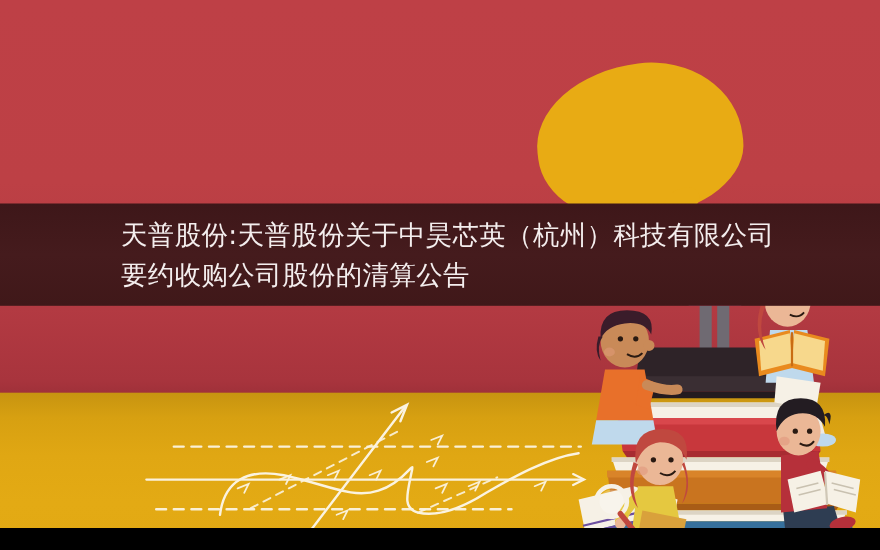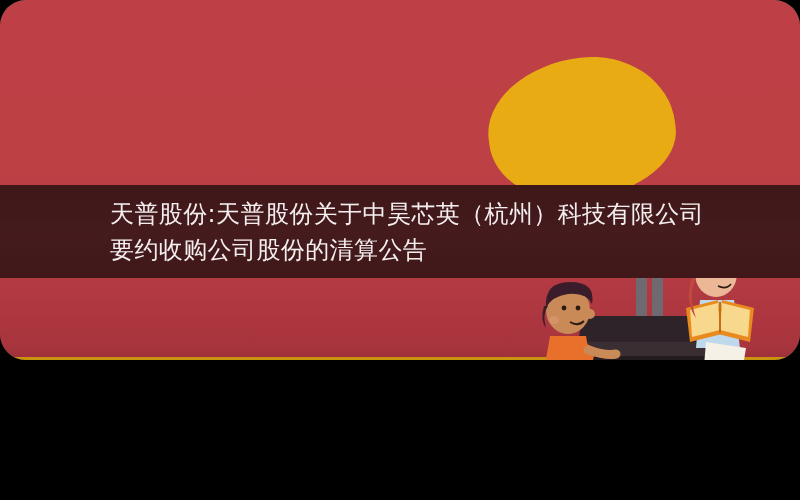--- a/index.html
+++ b/index.html
@@ -2,23 +2,22 @@
 <html><head>
 <meta charset="utf-8">
 <style>
   html,body{margin:0;padding:0;}
   body{
     width:800px;height:500px;
     font-family:"DejaVu Sans","Liberation Sans",sans-serif;
     overflow:hidden;background:#000;
   }
   .stage{
-    position:relative;width:800px;height:360px;overflow:hidden;
+    position:relative;width:800px;height:480px;overflow:hidden;
     background:#14532d;
-    border-radius:26px;
   }
   
   .band-red{
     position:absolute;left:0;top:0;width:800px;height:360px;
     background:linear-gradient(180deg,#BE4046 0%,#BD4045 46%,#B33A42 78%,#A8343D 96%,#9E3039 100%);
   }
   .band-yellow{
     position:absolute;left:0;top:357px;width:800px;height:143px;
     background:linear-gradient(180deg,#C79410 0%,#D7A011 16%,#E0A713 40%,#E3AA14 70%,#E2A913 100%);
   }

